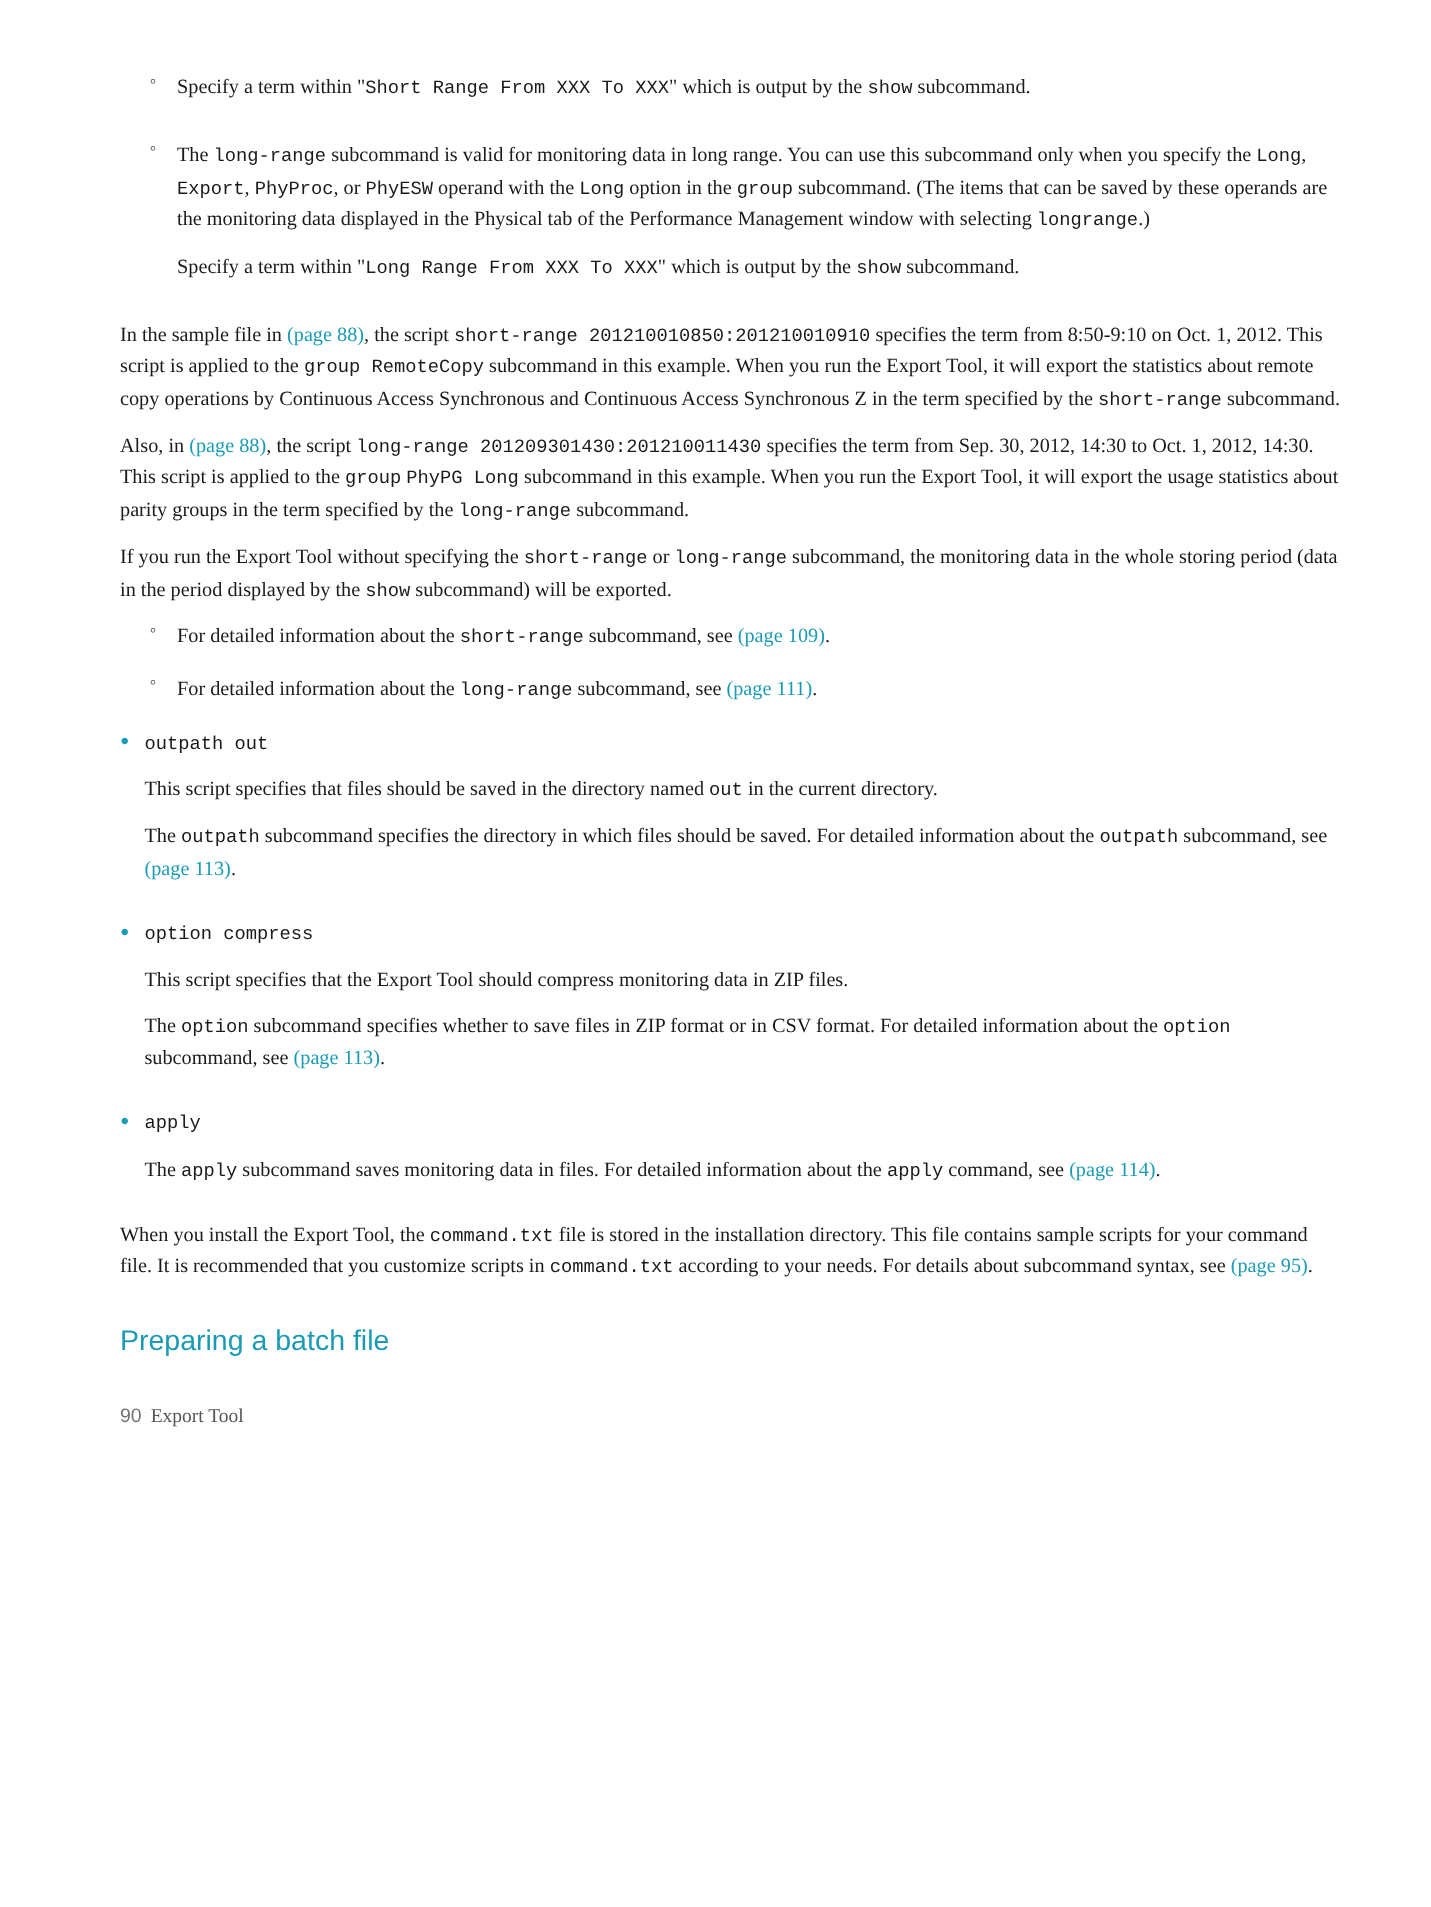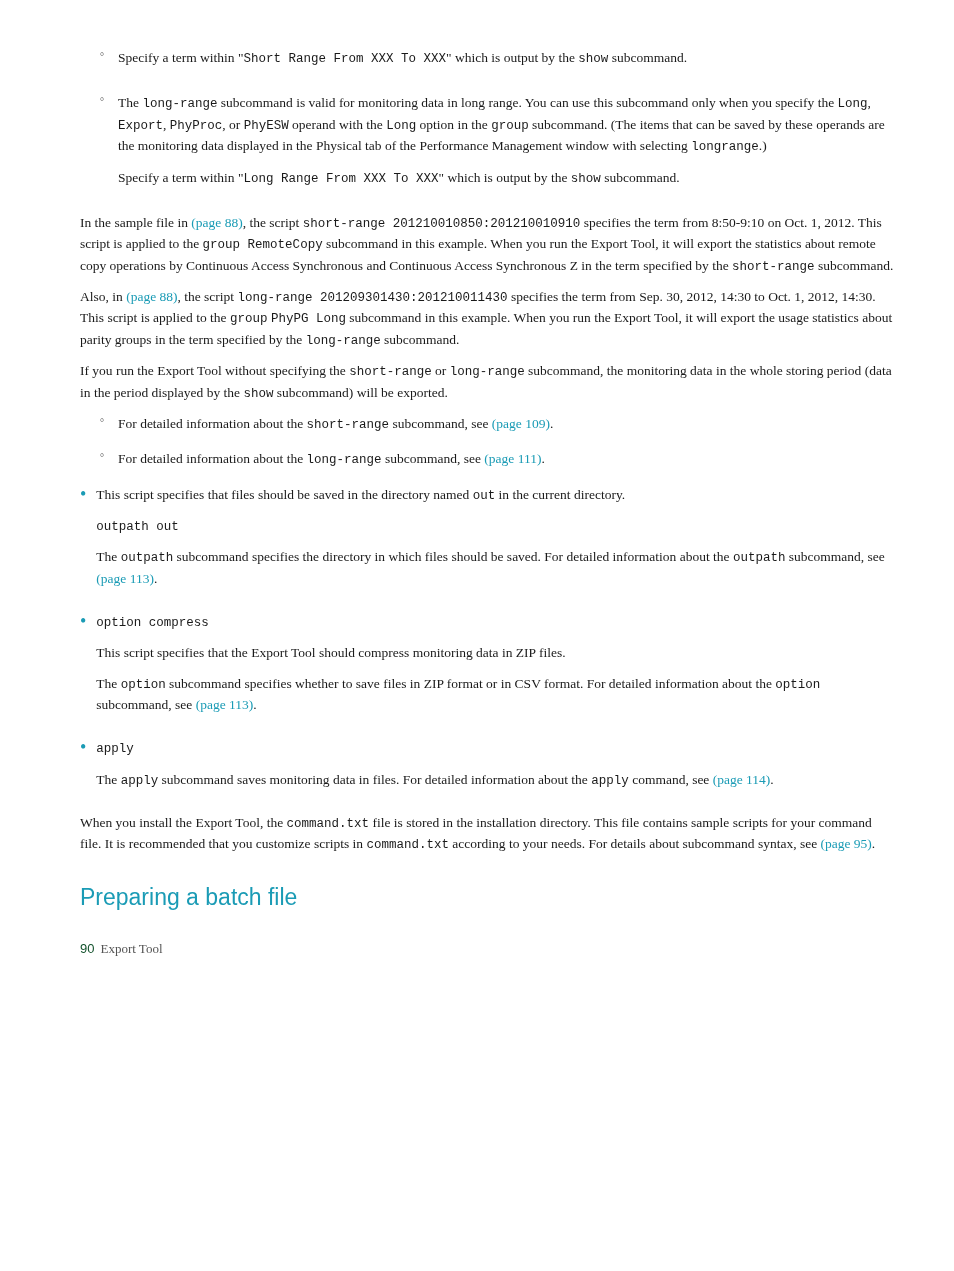--- a/index.html
+++ b/index.html
@@ -83,37 +83,37 @@
     .sub-item-content {
       flex: 1;
     }
 
     .para {
       margin-bottom: 10px;
     }
 
     .section-heading {
       font-family: Arial, Helvetica, sans-serif;
-      font-size: 23px;
+      font-size: 19px;
       color: #1a9bb5;
       font-weight: normal;
       margin-top: 28px;
       margin-bottom: 10px;
     }
 
     .footer-row {
       margin-top: 30px;
       display: flex;
       align-items: center;
     }
 
     .page-num {
       font-family: Arial, Helvetica, sans-serif;
       font-size: 13px;
-      color: #14532d;
+      color: #737373;
       margin-right: 6px;
     }
 
     .export-tool-label {
       font-family: Liberation Serif, serif;
       font-size: 13px;
       color: #555;
     }
 
     .bullet-item-main {
@@ -195,25 +195,25 @@
       </div>
     </li>
   </ul>
 
   <ul class="bullet-list">
 
     <li>
       <span class="bullet-dot">•</span>
       <div class="bullet-item-main content-text">
         <div class="para">
+          <span class="mono">outpath out</span>
+        </div>
+        <div class="para">
           This script specifies that files should be saved in the directory named <span class="mono">out</span> in the current
           directory.
-        </div>
-        <div class="para">
-          <span class="mono">outpath out</span>
         </div>
         <div class="para">
           The <span class="mono">outpath</span> subcommand specifies the directory in which files should be saved. For detailed
           information about the <span class="mono">outpath</span> subcommand, see <a class="link">(page 113)</a>.
         </div>
       </div>
     </li>
 
     <li>
       <span class="bullet-dot">•</span>

